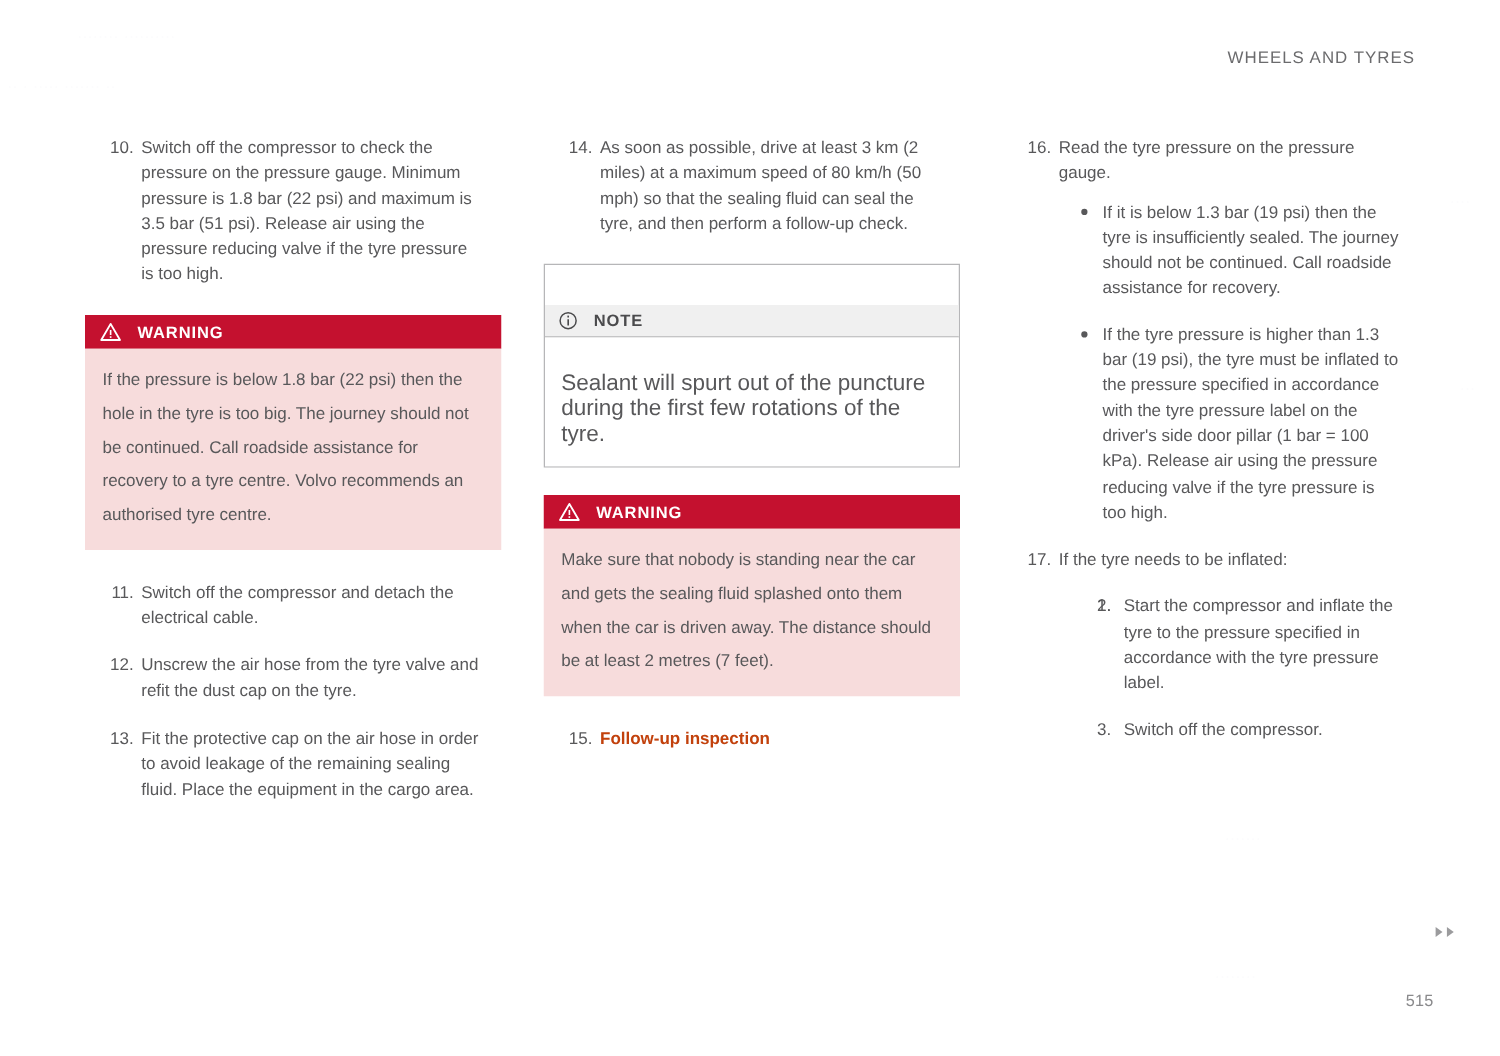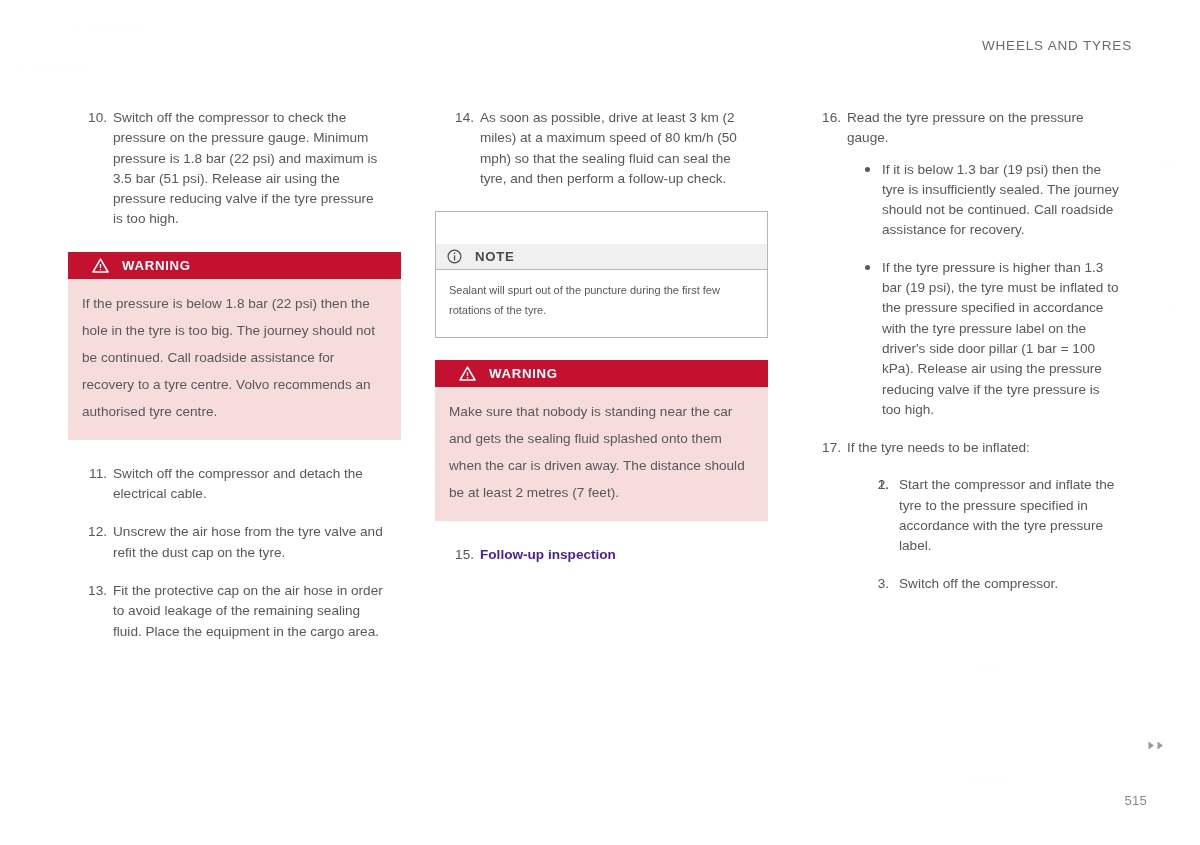--- a/index.html
+++ b/index.html
@@ -75,21 +75,21 @@
     position: absolute;
     left: 0;
     top: 0;
     width: 23px;
     text-align: right;
     font-size: 13.6px;
     line-height: 20.3px;
   }
   .step-title {
     font-weight: bold;
-    color: #4c1d95;
+    color: #c2410c;
     display: block;
     margin-bottom: 11px;
   }
   .step-body { display: block; }
 
   
   ul.bullets {
     list-style: none;
     margin: 11px 0 0 0;
     padding: 0;
@@ -140,21 +140,21 @@
   .warning {
     margin: 22px 0 24px 0;
     width: 100%;
     box-sizing: border-box;
   }
   .warning-head {
     background: #c4112f;
     height: 27px;
     display: flex;
     align-items: center;
-    padding-left: 24px;
+    padding-left: 12px;
     box-sizing: border-box;
   }
   .warning-head .tri-icon {
     width: 17px;
     height: 15px;
     margin-right: 13px;
     display: block;
   }
   .warning-head .label {
     color: #ffffff;
@@ -195,22 +195,22 @@
     display: block;
   }
   .note-head .label {
     color: #4a4a4c;
     font-size: 13.2px;
     font-weight: bold;
     letter-spacing: 0.055em;
   }
   .note-body {
     background: #ffffff;
-    padding: 10px 13px 16px 13px;
-    font-size: 11px;
+    padding: 26px 13px 16px 13px;
+    font-size: 18px;
     line-height: 20.3px;
     color: #58585a;
     box-sizing: border-box;
   }
 
   
   .chevrons {
     position: absolute;
     right: 36px;
     bottom: 95px;

